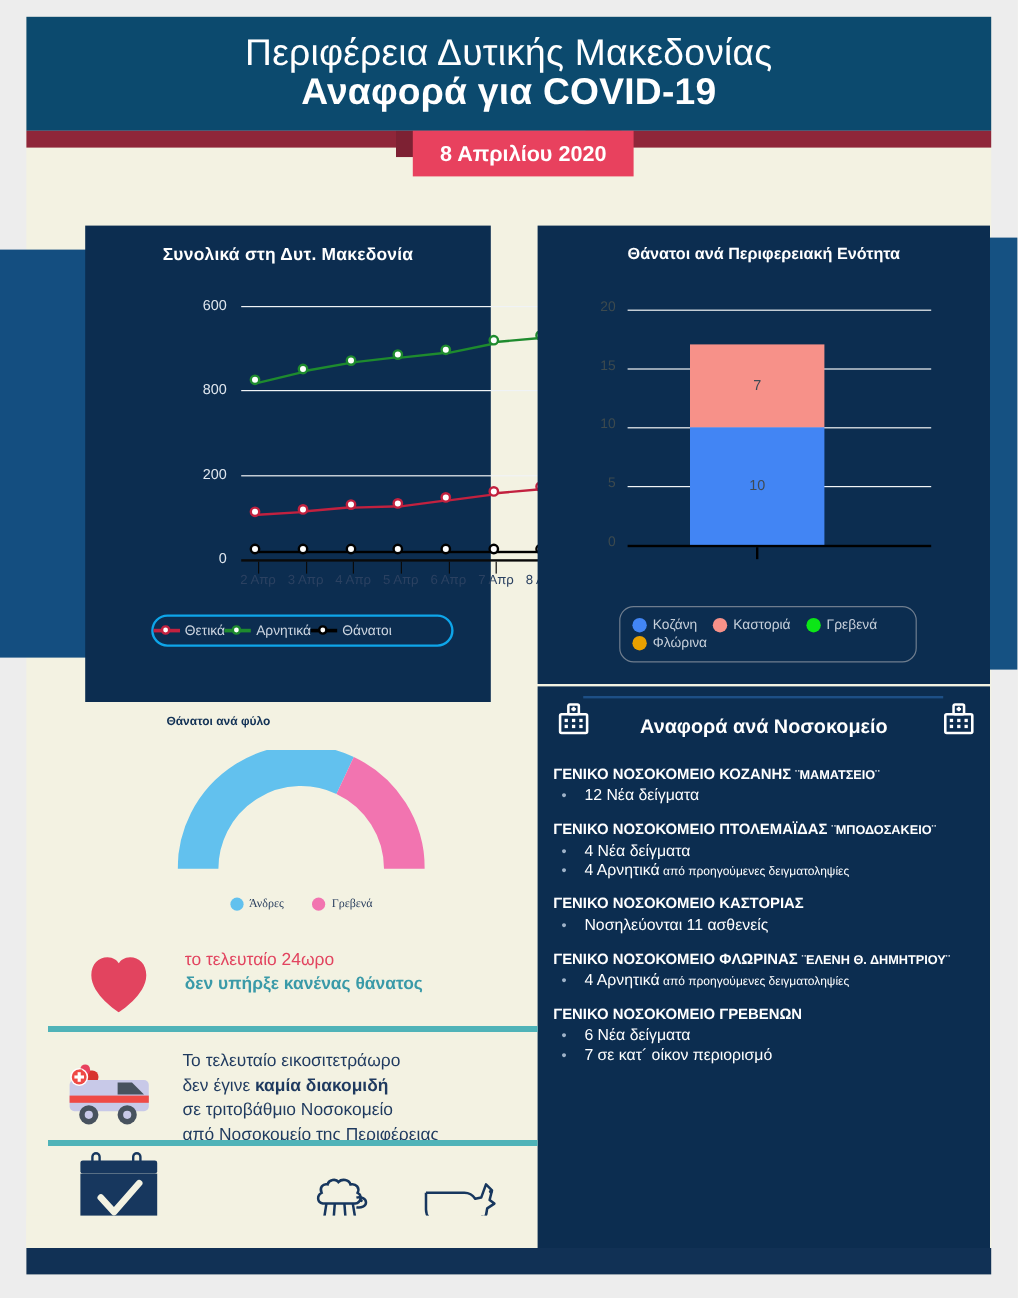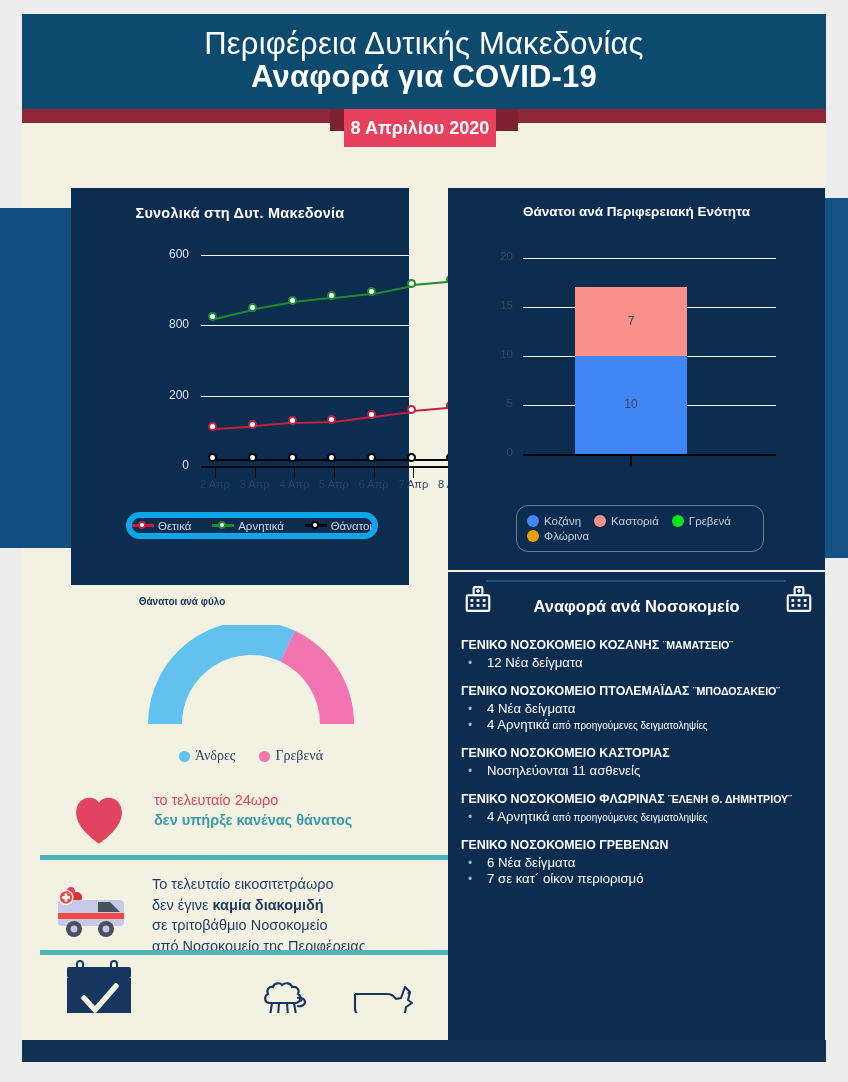--- a/index.html
+++ b/index.html
@@ -51,21 +51,21 @@
   .ribbon-left::after {
     content:""; position:absolute; left:0; top:22px; width:30px; height:14px;
     background:#7d2133; clip-path: polygon(0 0, 100% 0, 100% 0, 0 100%);
   }
   .ribbon-right::after {
     content:""; position:absolute; left:0; top:22px; width:30px; height:14px;
     background:#7d2133; clip-path: polygon(0 0, 100% 0, 100% 100%, 100% 0);
   }
   .ribbon {
     position: absolute; left: 344px; top: 0;
-    width: 152px; height: 38px;
+    width: 184px; height: 38px;
     background: #e8415e;
     display: flex; align-items: center; justify-content: center;
     color: #ffffff; font-size: 18px; font-weight: bold;
   }
 
   
   .band-left {
     position: absolute; left: 0px; top: 208px;
     width: 92px; height: 340px; background: #144e80;
   }
@@ -103,22 +103,22 @@
   }
   .dot {
     position: absolute; width: 9px; height: 9px; border-radius: 50%;
     background: #ffffff; border: 2.2px solid #000;
   }
   .seg { position: absolute; height: 2.4px; transform-origin: 0 50%; }
 
   .chart-legend {
     position: absolute; left: 126px; top: 512px;
     width: 252px; height: 27px;
-    border: 6px solid #0ea5e9; border-radius: 14px;
-    display: flex; align-items: center; justify-content: space-between;
+    border: 2px solid #0ea5e9; border-radius: 14px;
+    display: flex; align-items: center; justify-content: flex-start;
   }
   .lg-item { display: flex; align-items: center; gap: 4px; }
   .lg-line { width: 22px; height: 2.2px; position: relative; }
   .lg-line .lgdot {
     position: absolute; left: 6px; top: -3.4px;
     width: 8px; height: 8px; border-radius: 50%; background: #fff;
     border: 2px solid #000;
   }
   .lg-txt { color: #ccd5e0; font-size: 11.5px; }
 
@@ -196,21 +196,21 @@
     position: absolute; left: 0; top: 596px; width: 364px;
     text-align: center; color: #113155; font-size: 10px; font-weight: bold;
   }
   .gauge { position: absolute; left: 148px; top: 625px; width: 206px; height: 106px; }
   .gauge-legend {
     position: absolute; left: 148px; top: 748px; width: 206px;
     display: flex; justify-content: center; gap: 24px; align-items: center;
   }
   .gl-item { display: flex; align-items: center; gap: 5px; }
   .gl-dot { width: 11px; height: 11px; border-radius: 50%; }
-  .gl-txt { color: #2c4160; font-size: 14px; font-family: "Liberation Serif", serif; }
+  .gl-txt { color: #2c4160; font-size: 10px; font-family: "Liberation Serif", serif; }
 
   
   .heart-box { position: absolute; left: 68px; top: 788px; width: 370px; height: 56px; }
   .heart-ico { position: absolute; left: 0; top: 2px; }
   .heart-txt { position: absolute; left: 86px; top: 3px; }
   .heart-l1 { color: #e2445f; font-size: 14.5px; line-height: 1.35; }
   .heart-l2 { color: #3a9aa8; font-size: 14.5px; font-weight: bold; line-height: 1.35; }
 
   .rule-teal {
     position: absolute; left: 40px; width: 408px; height: 5px; background: #4fb3b8;

